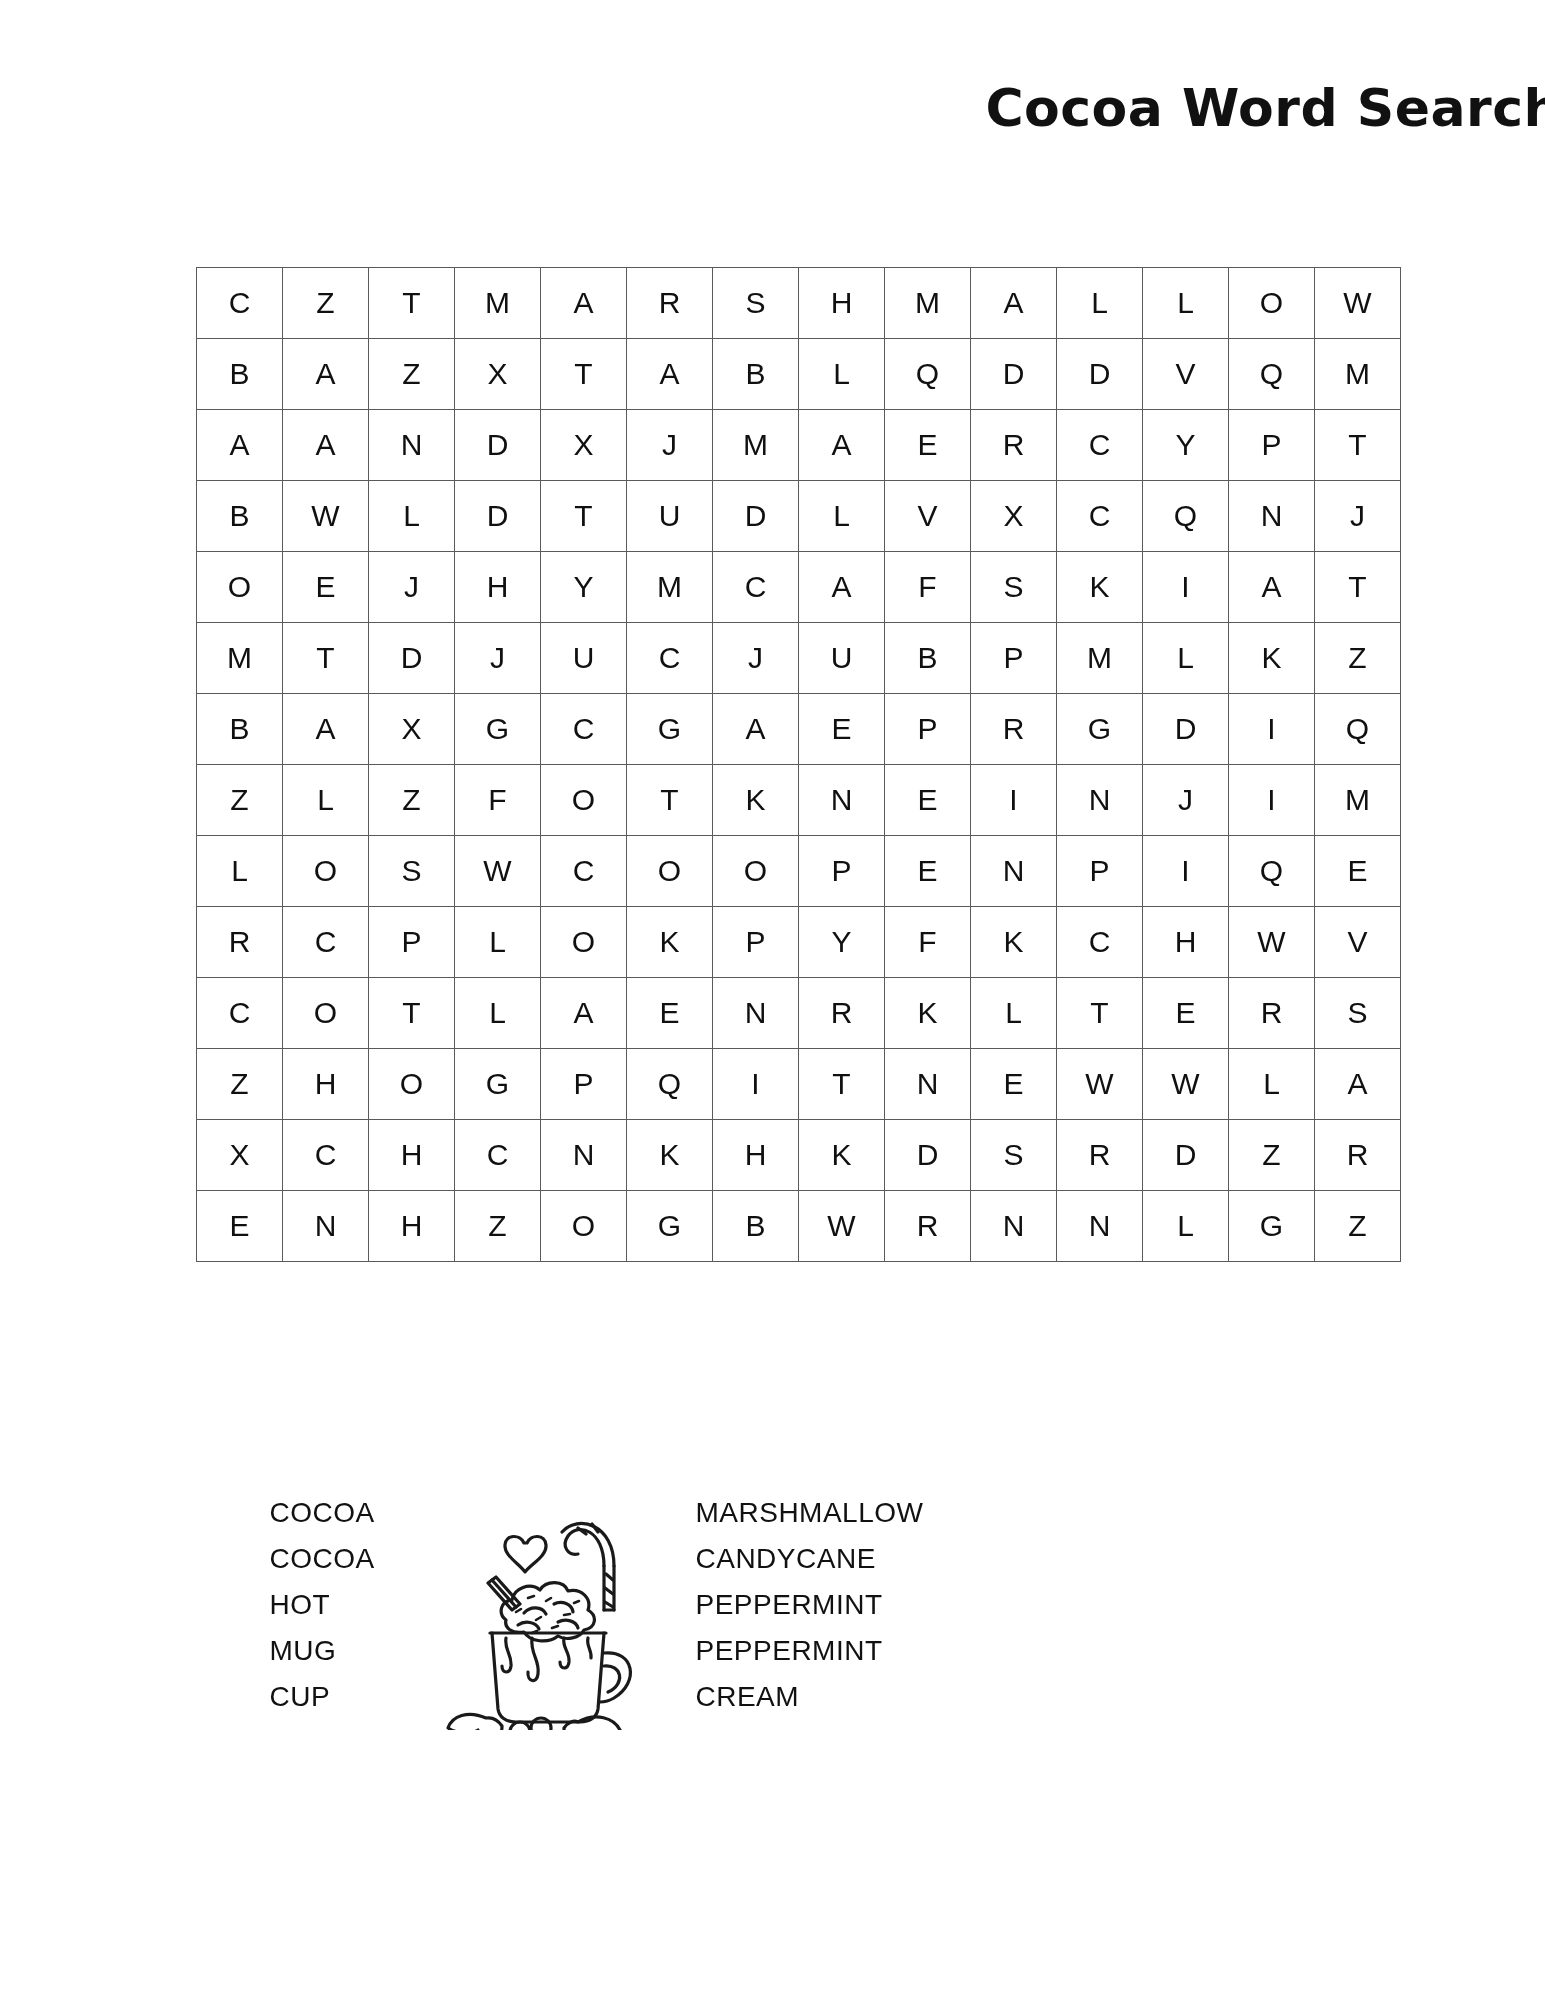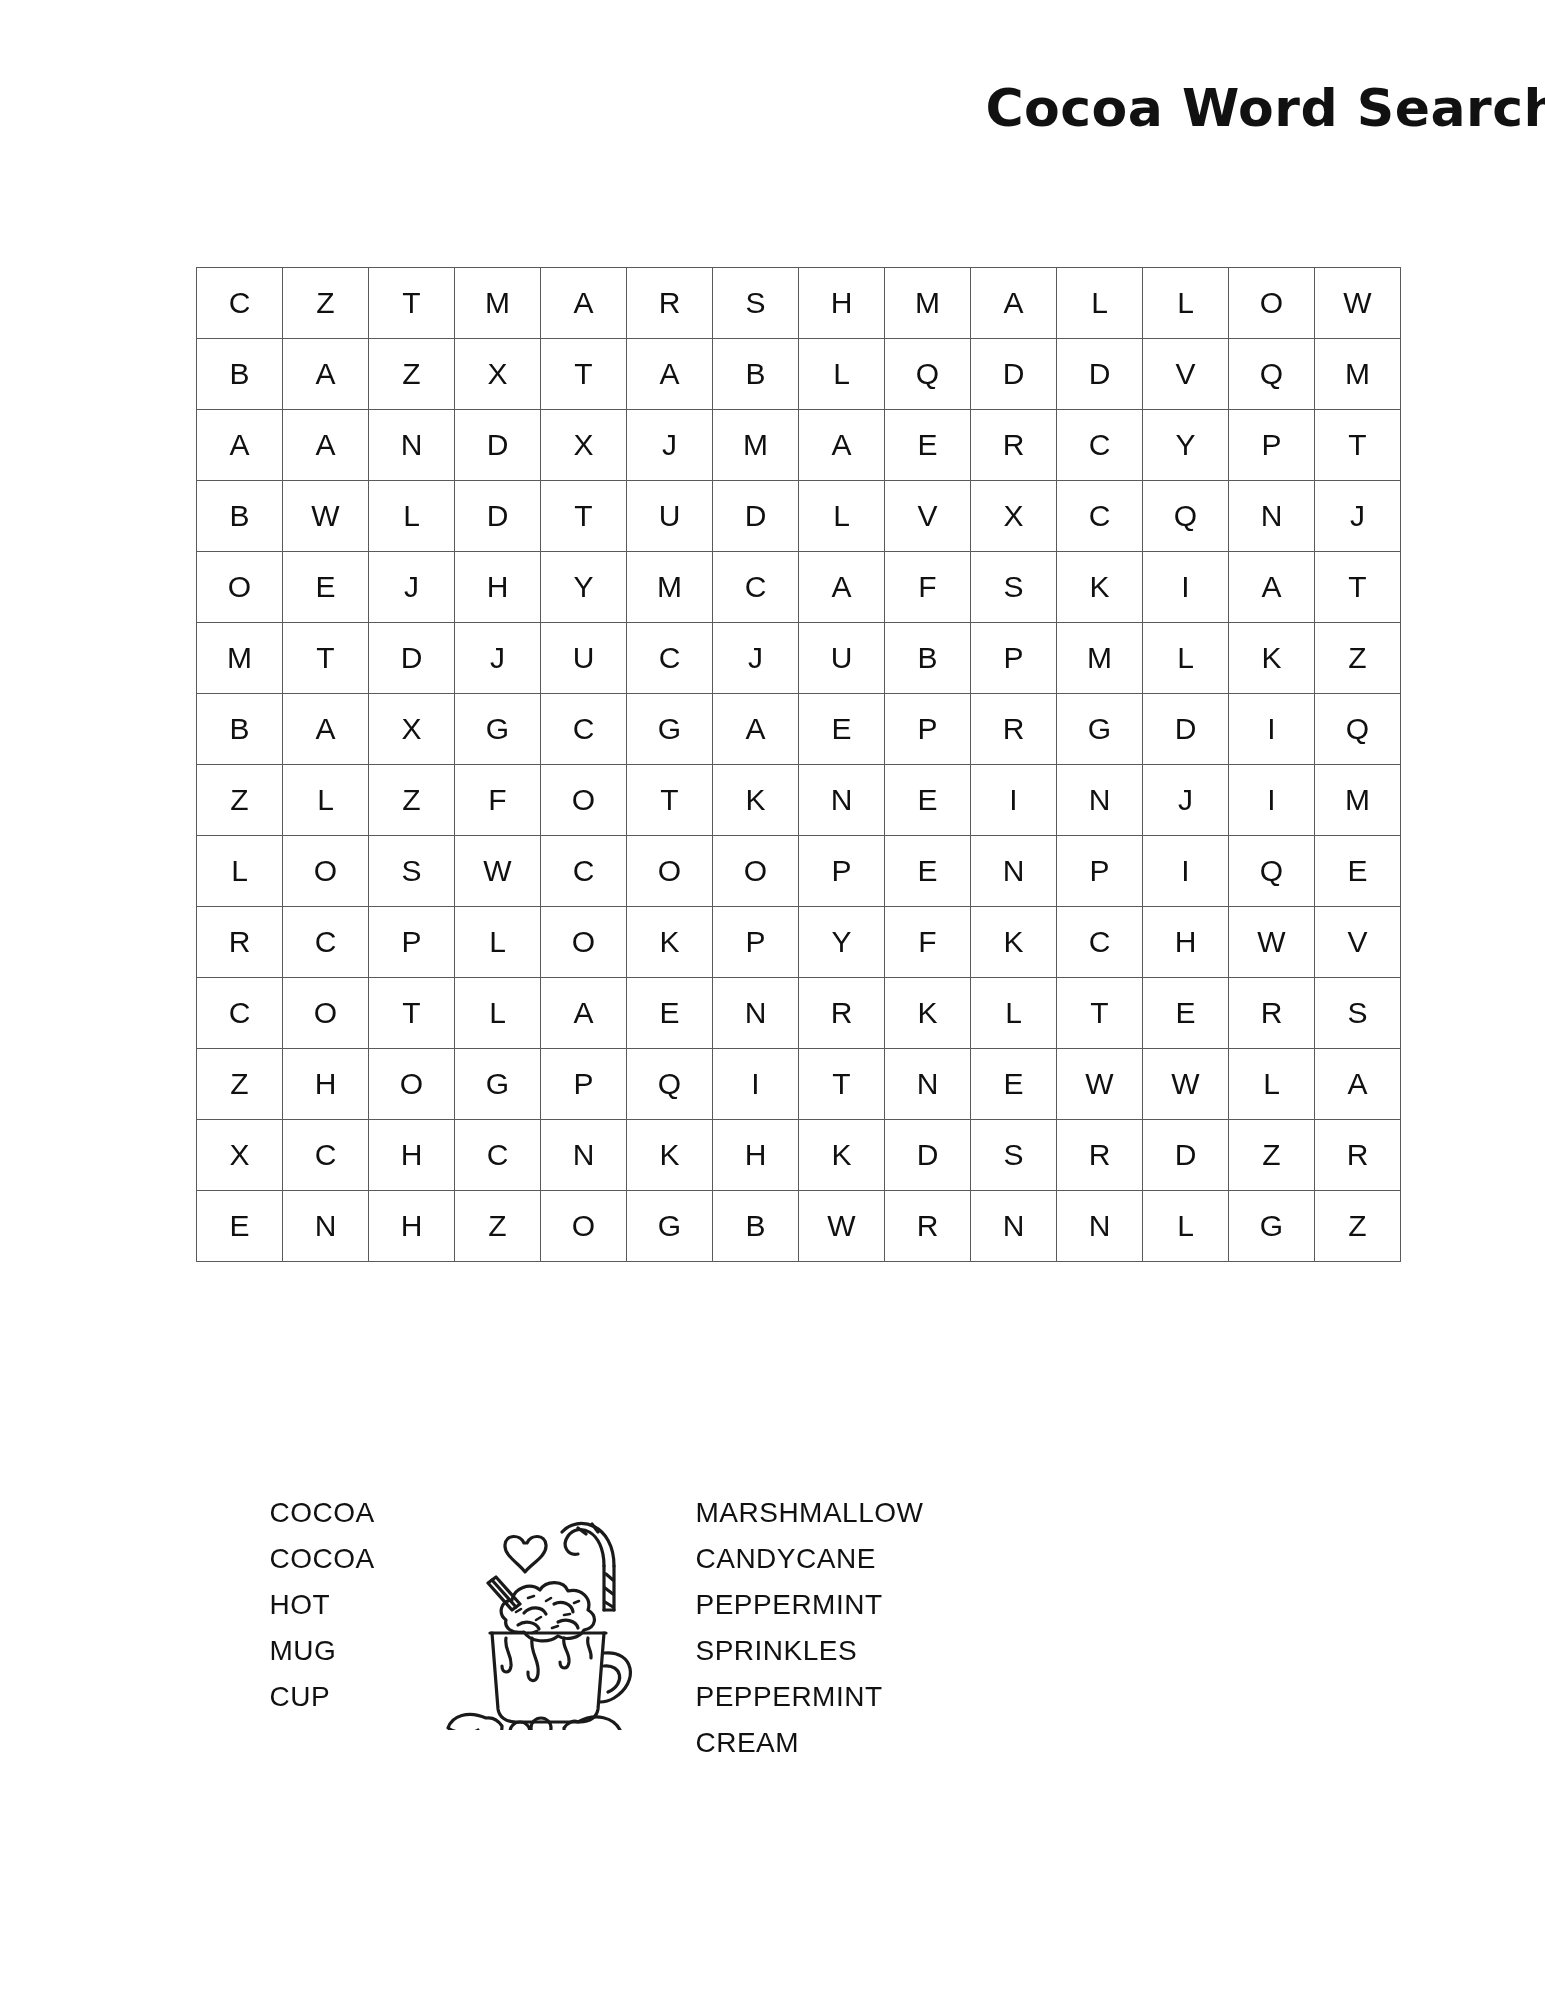--- a/index.html
+++ b/index.html
@@ -411,20 +411,19 @@
           <circle cx="113" cy="258" r="10"></circle>
           <circle cx="104" cy="277" r="10"></circle>
         </g>
       </svg>
     </div>
 
     <div class="word-col right" id="words-right">
         <div class="word-item">MARSHMALLOW</div>
         <div class="word-item">CANDYCANE</div>
         <div class="word-item">PEPPERMINT</div>
-        <div class="word-item">SPRINKLES</div>
         <div class="word-item">PEPPERMINT</div>
         <div class="word-item">CREAM</div>
       </div>
 
   </div>
 
 </div>
 
 </body></html>

